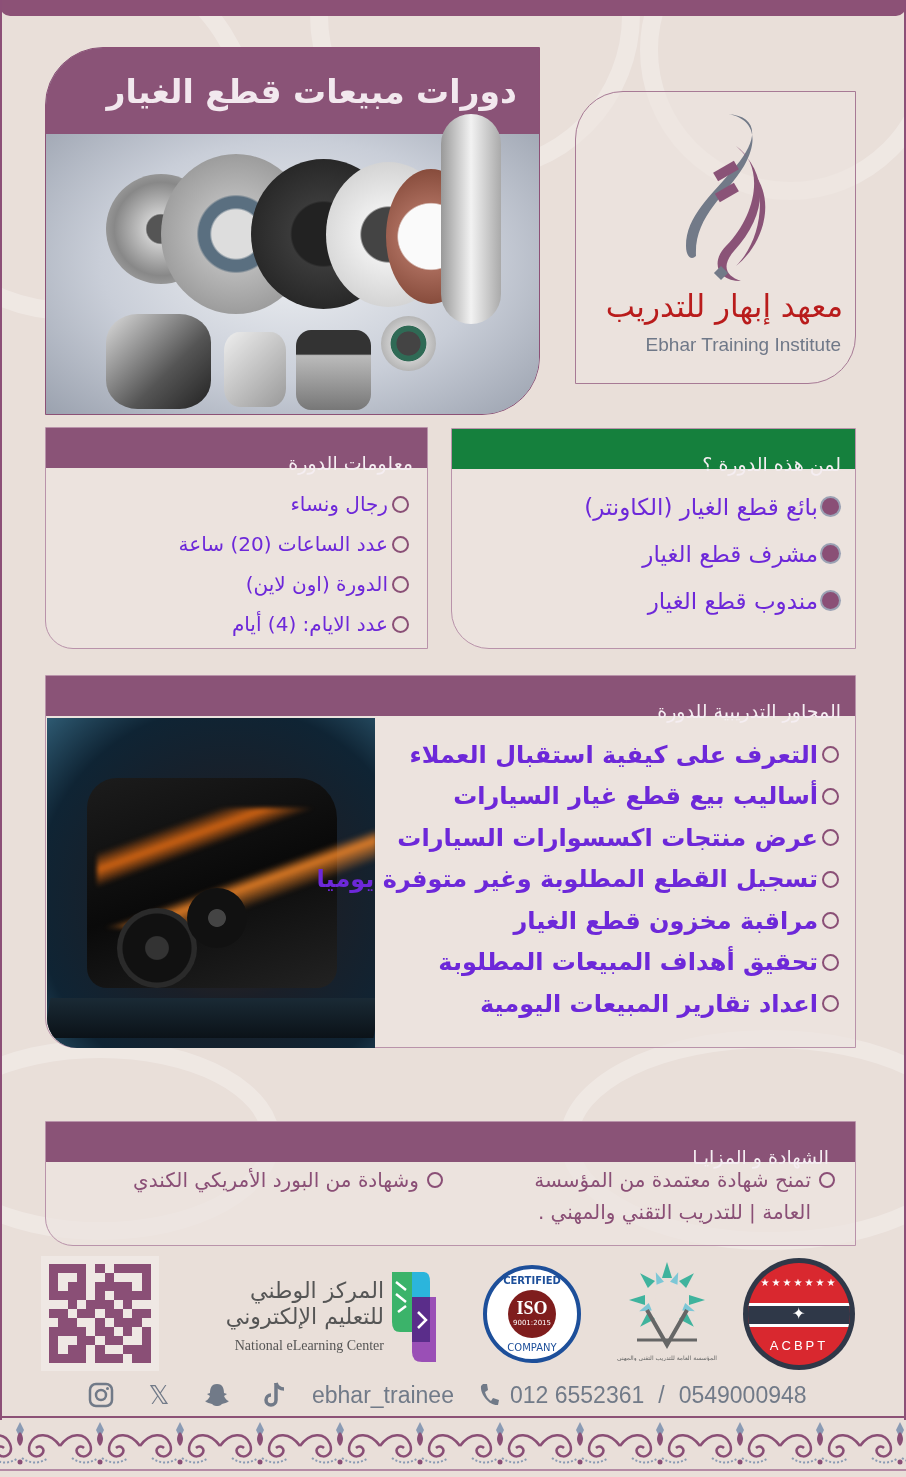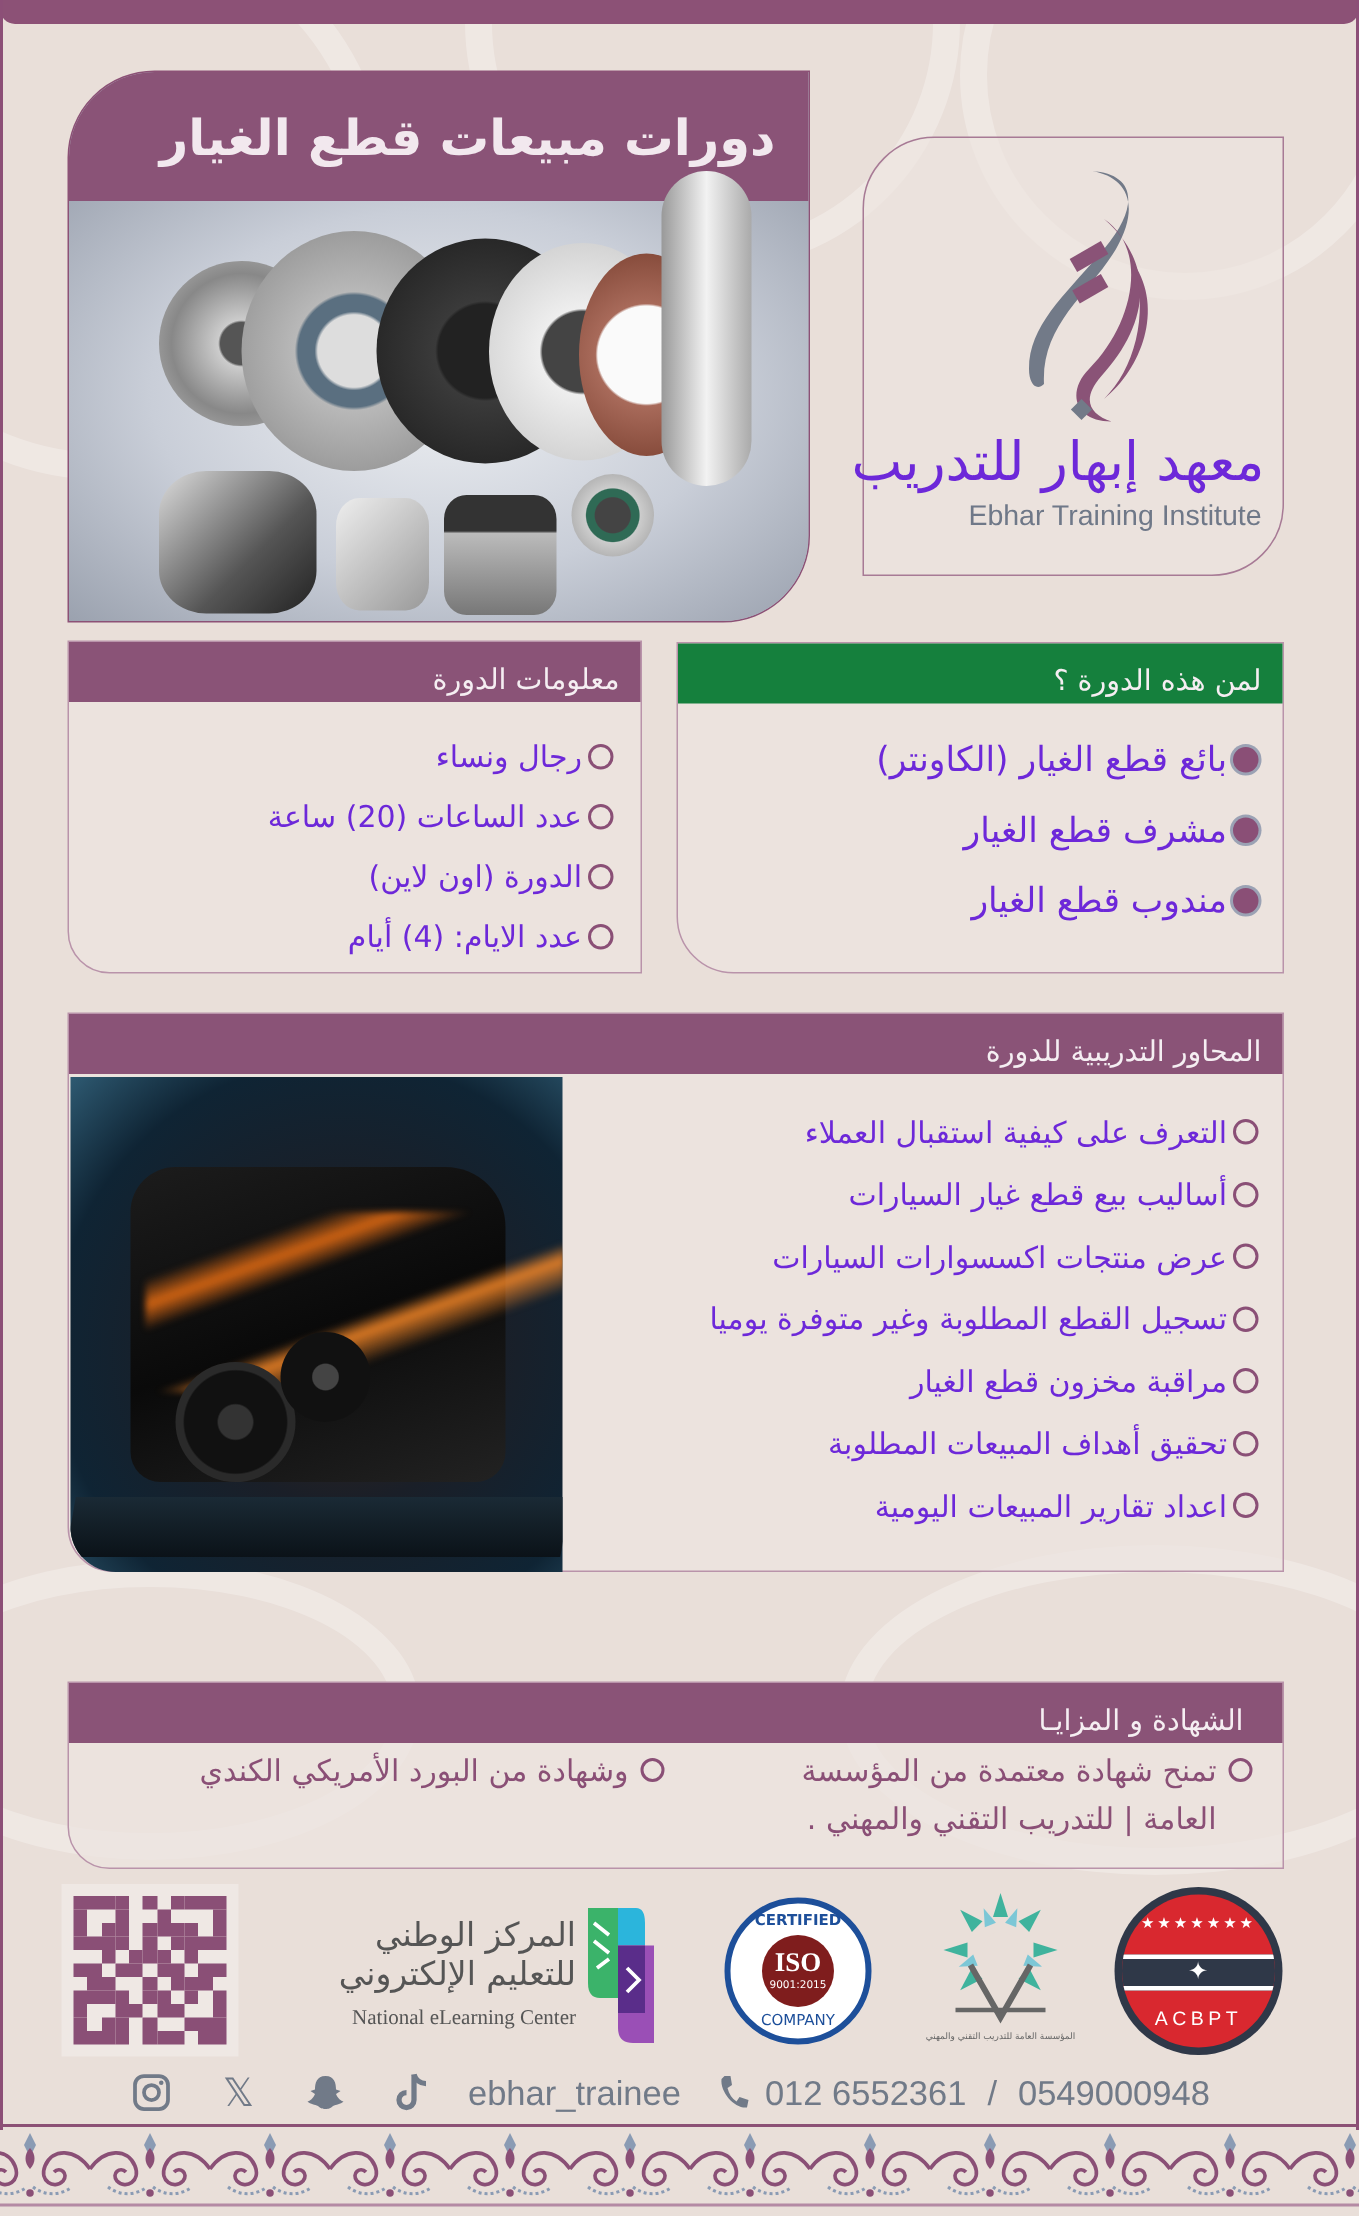--- a/index.html
+++ b/index.html
@@ -17,46 +17,46 @@
 
   
   .hero { position: absolute; left: 45px; top: 47px; width: 495px; height: 368px; border-radius: 58px 0 58px 0; overflow: hidden; background: #b7bcc7; border: 1px solid #8c5176; }
   .hero-title { position: absolute; left: 0; top: 0; width: 100%; height: 86px; background: #8a5377; color: #f2e8ee; font-size: 33px; font-weight: bold; direction: rtl; padding: 24px 22px 0 0; text-align: right; }
   .hero-img { position: absolute; left: 0; top: 86px; width: 100%; height: 282px; background: radial-gradient(ellipse at 50% 45%, #eef0f3 0%, #c9ced8 55%, #9aa1ae 100%); }
   .disc { position: absolute; border-radius: 50%; }
 
   
   .logo-card { position: absolute; left: 575px; top: 91px; width: 281px; height: 293px; border: 1px solid #a77a95; border-radius: 48px 0 48px 0; background: rgba(236,228,224,0.6); }
   .logo-mark { position: absolute; left: 90px; top: 14px; width: 110px; height: 180px; }
-  .logo-ar { position: absolute; right: 12px; top: 196px; font-size: 36px; color: #6d28d9; direction: rtl; white-space: nowrap; }
+  .logo-ar { position: absolute; right: 12px; top: 196px; font-size: 31px; color: #b91c1c; direction: rtl; white-space: nowrap; }
   .logo-en { position: absolute; right: 14px; top: 242px; font-size: 19px; color: #6f7888; white-space: nowrap; font-family: "Liberation Sans", sans-serif; }
 
   
   .card { position: absolute; border: 1px solid #b993aa; background: rgba(236,228,224,0.7); }
-  .card-head { height: 40px; color: #f5eef2; font-size: 19px; direction: rtl; text-align: right; padding: 14px 14px 0 0; }
+  .card-head { height: 40px; color: #f5eef2; font-size: 19px; direction: rtl; text-align: right; padding: 24px 14px 0 0; }
   .purple-head { background: #8a5377; }
   .gray-head { background: #15803d; }
   .list { direction: rtl; list-style: none; }
   .list li { display: flex; align-items: center; gap: 4px; white-space: nowrap; color: #6d28d9; }
   .ring { width: 17px; height: 17px; border: 2px solid #8a4f76; border-radius: 50%; flex: none; }
   .dot { width: 17px; height: 17px; border-radius: 50%; background: #8a4f76; box-shadow: 0 0 0 2px #9ba2b4; flex: none; }
 
   .info-card { left: 45px; top: 427px; width: 383px; height: 222px; border-radius: 0 0 0 28px; }
   .info-card .list { padding: 16px 18px 0 0; }
   .info-card .list li { font-size: 20px; height: 40px; }
 
   .who-card { left: 451px; top: 428px; width: 405px; height: 221px; border-radius: 0 0 0 38px; }
   .who-card .list { padding: 14px 16px 0 0; }
   .who-card .list li { font-size: 23px; height: 47px; }
 
   .axes-card { left: 45px; top: 675px; width: 811px; height: 373px; border-radius: 0 0 0 30px; }
   .engine { position: absolute; left: 1px; top: 42px; width: 328px; height: 330px; border-radius: 0 0 0 30px; overflow: hidden;
     background: radial-gradient(ellipse at 55% 55%, #3a2418 0%, #1a1f28 40%, #0f2434 75%, #2e5a72 100%); }
   .axes-card .list { position: absolute; right: 16px; top: 58px; }
-  .axes-card .list li { font-size: 20px; height: 41.5px; }
+  .axes-card .list li { font-size: 24px; height: 41.5px; font-weight: bold; }
 
   .cert-card { left: 45px; top: 1121px; width: 811px; height: 125px; border-radius: 0 0 0 28px; }
   .cert-body { position: relative; direction: rtl; height: 84px; }
   .cert-item { position: absolute; display: flex; gap: 8px; font-size: 20px; color: #8a4f76; line-height: 32px; }
   .cert-item .ring { margin-top: 8px; width: 16px; height: 16px; }
 
   
   .qr { position: absolute; left: 41px; top: 1256px; width: 118px; height: 115px; background: #efe8e4; padding: 8px; }
   .qr-grid { display: grid; grid-template-columns: repeat(11, 1fr); grid-template-rows: repeat(11, 1fr); width: 100%; height: 100%; gap: 0; }
   .qr-grid span { background: transparent; }

